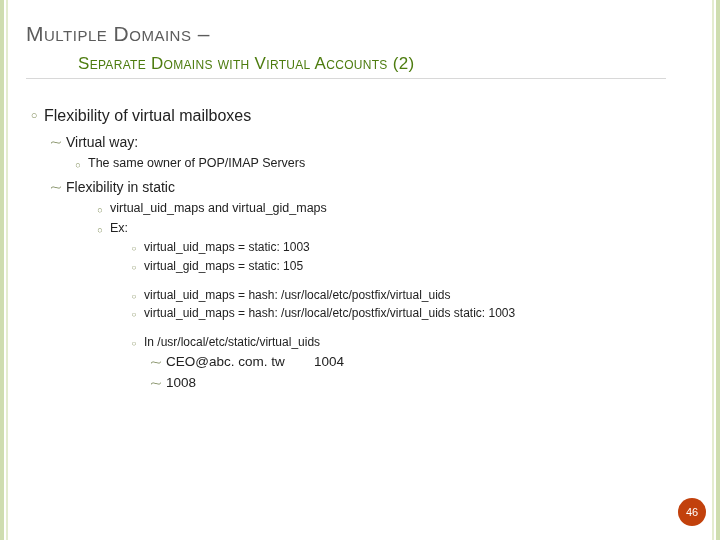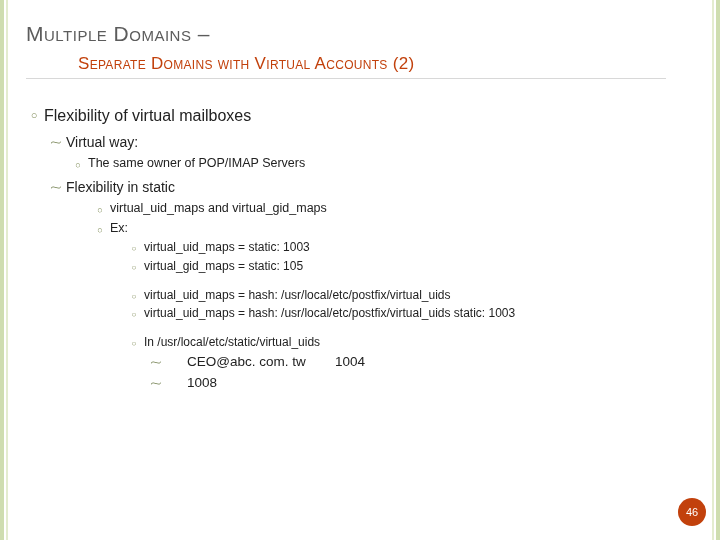--- a/index.html
+++ b/index.html
@@ -34,21 +34,21 @@
   .title-h1 {
     font-size: 21px;
     color: #5c5c5c;
     font-weight: 400;
     letter-spacing: 0.5px;
   }
   .title-h1 .dash { font-weight: 400; }
   .sc { font-variant: small-caps; text-align: center; }
   .title-h2 {
     font-size: 17px;
-    color: #c2410c;
+    color: #4d7c0f;
     font-weight: 400;
     margin-top: 8px;
     margin-left: 52px;
     letter-spacing: 0.3px;
   }
   .rule {
     height: 1px;
     background: #d8d8d8;
     margin-top: 4px;
     margin-left: 0;
@@ -77,21 +77,21 @@
   .txt { flex: 1 1 auto; }
 
   .lvl1 { margin-left: 0; font-size: 16px; }
   .lvl2 { margin-left: 22px; font-size: 14px; margin-top: 6px;}
   .lvl3 { margin-left: 44px; font-size: 12.5px; margin-top: 2px;}
   .lvl3b { margin-left: 66px; font-size: 12.5px; margin-top: 2px;}
   .lvl4 { margin-left: 100px; font-size: 12px; margin-top: 2px;}
   .lvl5 { margin-left: 122px; font-size: 13.5px; margin-top: 2px;}
   .lvl4b { margin-left: 100px; font-size: 12px; margin-top: 12px;}
 
-  .email-cols { display:flex;margin-left:21px; }
+  .email-cols { display:flex; }
   .email-cols .col1 { min-width: 148px; }
 
   .page-num {
     position: absolute;
     right: 14px;
     bottom: 14px;
     width: 28px;
     height: 28px;
     border-radius: 50%;
     background: #c2410c;

